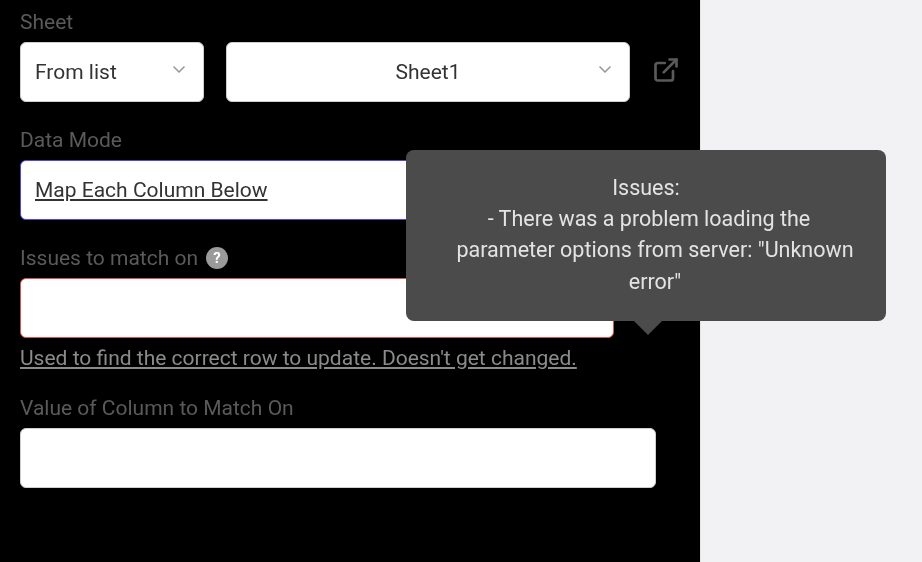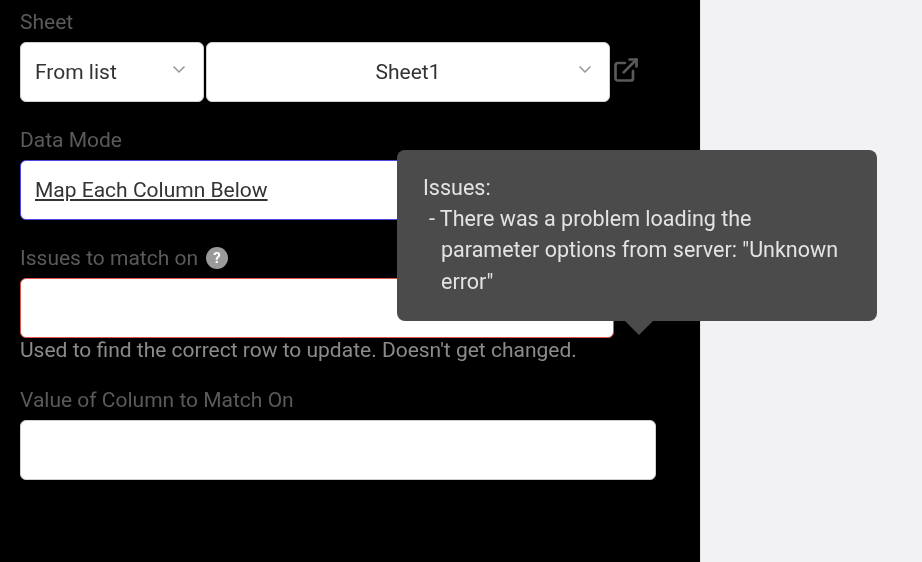--- a/index.html
+++ b/index.html
@@ -38,21 +38,21 @@
 
   .field-label {
     font-size: 21px;
     color: #5a5a5a;
     margin-bottom: 8px;
     display: flex;
     align-items: center;
     gap: 8px;
   }
 
-  .row { display: flex; align-items: center; gap: 2px; }
+  .row { display: flex; align-items: center; gap: 22px; }
 
   .select-box {
     height: 60px;
     border: 1px solid #cfcfcf;
     border-radius: 6px;
     background: #ffffff;
     display: flex;
     align-items: center;
     padding: 0 14px;
     font-size: 21px;
@@ -103,44 +103,46 @@
     font-weight: 700;
     display: inline-flex;
     align-items: center;
     justify-content: center;
     cursor: default;
   }
 
   .helper-text {
     font-size: 21px;
     color: #8b8b8b;
-    margin-top: 0;
+    margin-top: 8px;
     white-space: nowrap;
     overflow: hidden;
     text-overflow: ellipsis;
     width: 630px;
+    text-decoration: underline;
   }
 
   .section { margin-bottom: 26px; }
 
   .warn-icon { color: #ea828c; }
 
   
   .tooltip {
     position: absolute;
-    left: 397px;
+    left: 406px;
     top: 150px;
     width: 480px;
     background: #4b4b4b;
     color: #e3e3e3;
     border-radius: 8px;
     padding: 22px 26px 24px 26px;
     font-size: 21.5px;
     line-height: 1.45;
     z-index: 10;
+    text-align: center;
   }
   .tooltip .arrow {
     position: absolute;
     bottom: -14px;
     left: 228px;
     width: 0; height: 0;
     border-left: 14px solid transparent;
     border-right: 14px solid transparent;
     border-top: 14px solid #4b4b4b;
   }

